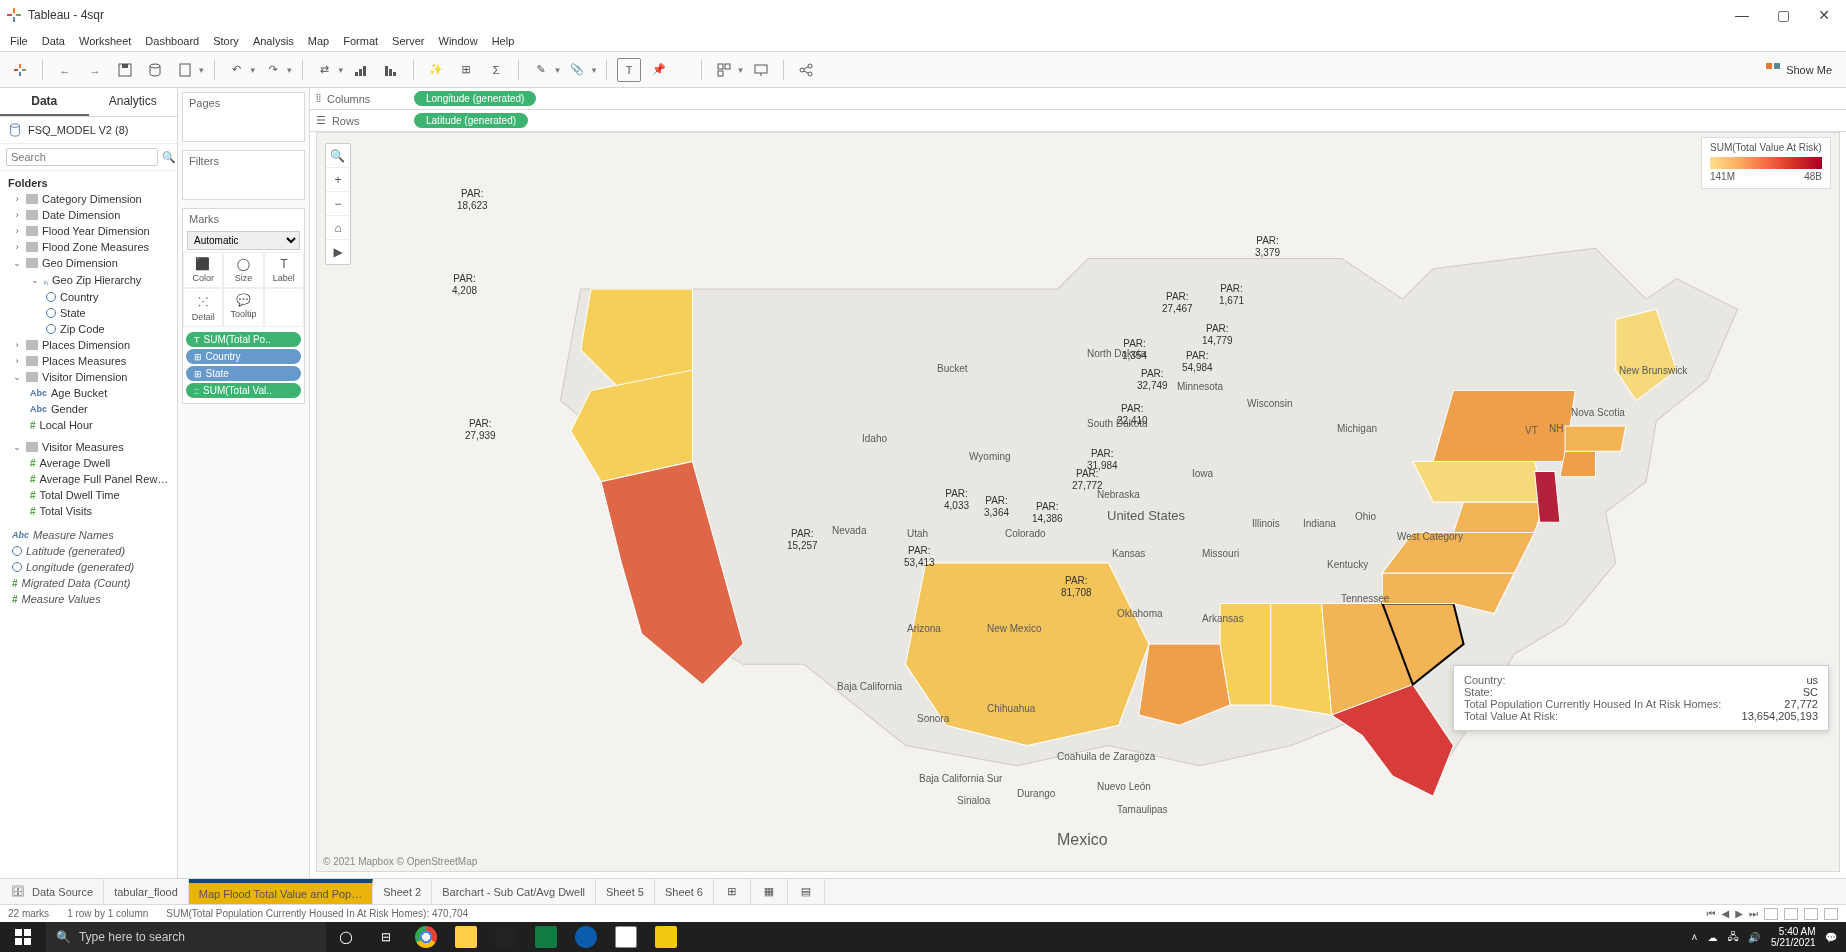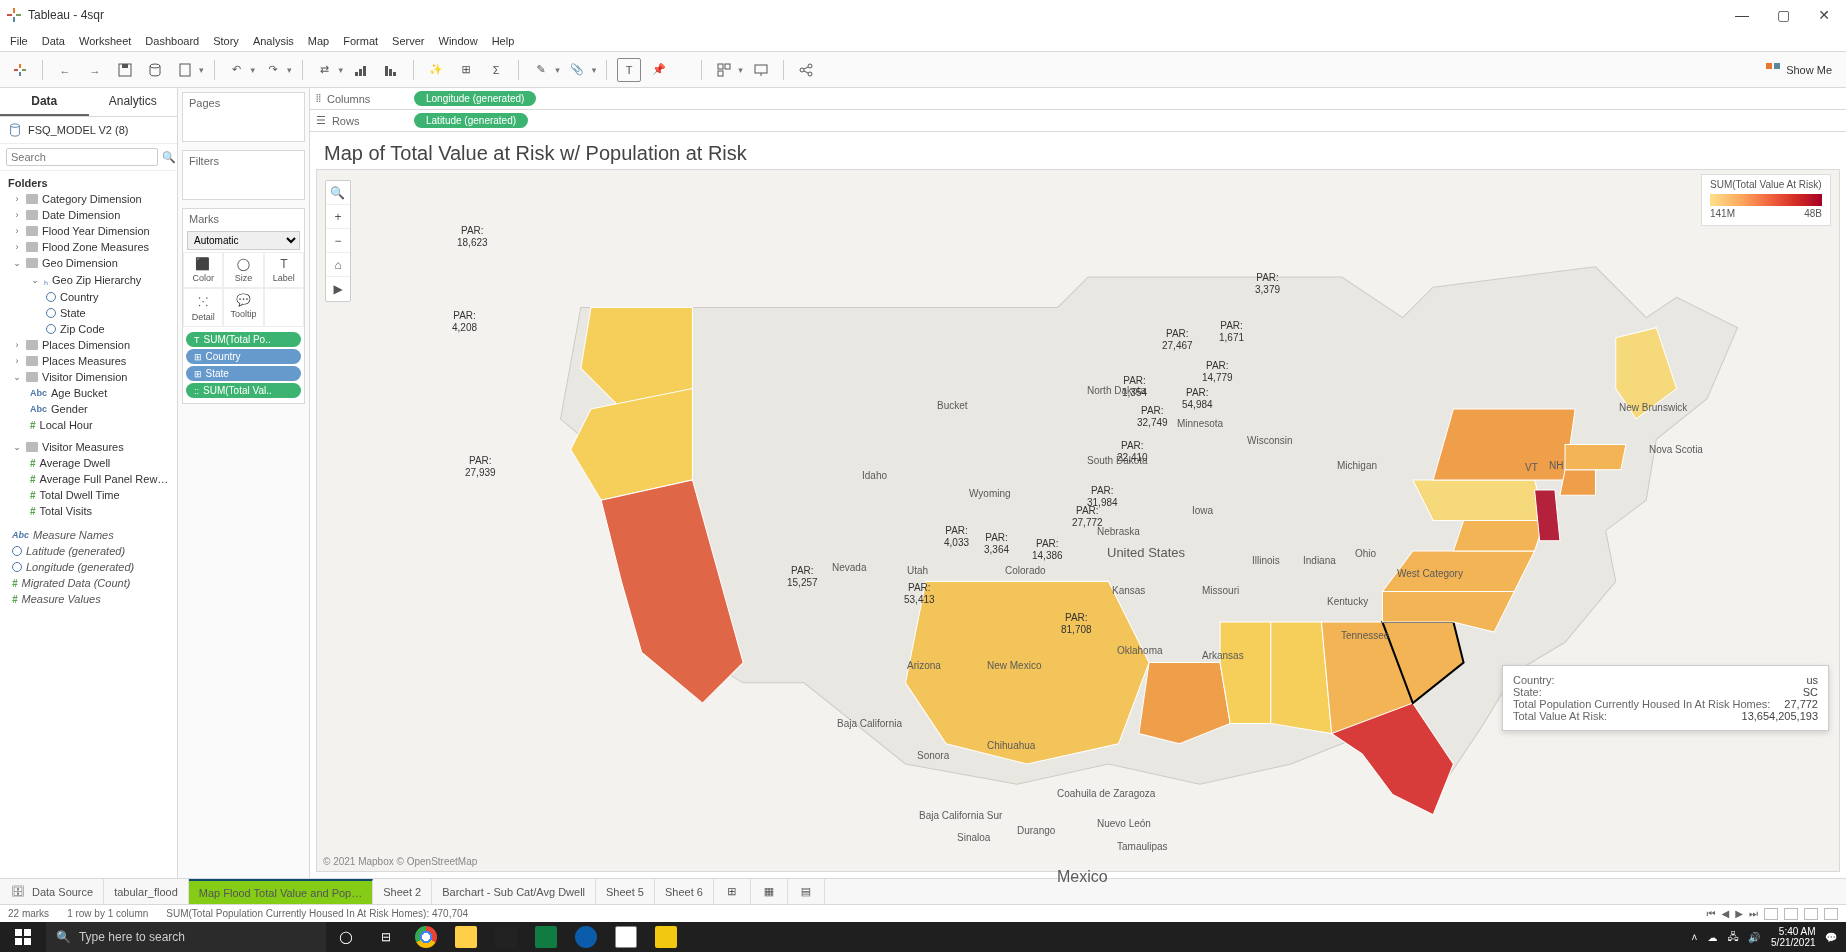--- a/index.html
+++ b/index.html
@@ -77,29 +77,29 @@
   .mapwrap svg { width:100%; height:100%;}
   .maptools { position:absolute; left:8px; top:10px; background:#fff; border:1px solid #ccc; border-radius:2px; display:flex; flex-direction:column;}
   .maptools div { width:24px; height:24px; display:flex; align-items:center; justify-content:center; border-bottom:1px solid #eee; cursor:pointer; font-size:12px; color:#555;}
   .maptools div:last-child{border-bottom:none;}
   .attrib { position:absolute; left:6px; bottom:4px; font-size:10px; color:#888;}
   .legend { position:absolute; right:8px; top:4px; background:#fff; border:1px solid #ddd; padding:4px 8px 6px; font-size:10px; color:#555; width:130px;}
   .legend .grad { height:12px; background:linear-gradient(to right,#fee08b,#fdae61,#f46d43,#d73027,#a50026); margin-top:4px;}
   .legend .ticks{display:flex;justify-content:space-between;margin-top:2px;}
   .stlabel { position:absolute; font-size:10px; color:#5a5a5a; white-space:nowrap; pointer-events:none;}
   .parlabel { position:absolute; font-size:10px; color:#333; text-align:center; line-height:1.15; pointer-events:none; white-space:nowrap;}
-  .tooltip { position:absolute; background:#fff; border:1px solid #ccc; box-shadow:0 2px 6px rgba(0,0,0,.15); padding:8px 10px; font-size:11px; color:#444; width:327px;}
+  .tooltip { position:absolute; background:#fff; border:1px solid #ccc; box-shadow:0 2px 6px rgba(0,0,0,.15); padding:8px 10px; font-size:11px; color:#444; width:376px;}
   .tooltip .row { display:flex; justify-content:space-between; gap:10px;}
   .tooltip .row .k{color:#666;}
   .tooltip .row .v{font-weight:400;}
   
   .sheettabs { height:26px; border-top:1px solid #d9d9d9; display:flex; align-items:stretch; background:#f7f7f7; font-size:11px;}
   .sheettabs .stab { padding:0 10px; display:flex; align-items:center; border-right:1px solid #ddd; cursor:pointer; color:#555; white-space:nowrap;}
   .sheettabs .stab.ds { gap:6px;}
-  .sheettabs .stab.active { background:#84cc16; border-top:2px solid #0c4a6e; font-weight:500;}
+  .sheettabs .stab.active { background:#eab308; border-top:4px solid #0c4a6e; font-weight:500;}
   .sheettabs .sicon { width:16px; text-align:center;}
   
   .statusbar { height:18px; border-top:1px solid #d9d9d9; display:flex; align-items:center; gap:18px; padding:0 8px; font-size:10px; color:#666; background:#fff;}
   .statusbar .right { margin-left:auto; display:flex; gap:6px;}
   .statusbar .right .vb{width:14px;height:12px;border:1px solid #bbb; cursor:pointer;}
   
   .taskbar { height:30px; background:#1f1f1f; color:#fff; display:flex; align-items:center; padding:0 0; gap:0; font-size:12px; position:relative;}
   .taskbar .start { width:46px; display:flex; align-items:center; justify-content:center; height:100%; cursor:pointer;}
   .taskbar .start svg{width:16px;height:16px;}
   .taskbar .searchbox { background:#2b2b2b; height:100%; display:flex; align-items:center; gap:8px; padding:0 10px; width:280px; color:#ccc; cursor:text;}
@@ -420,21 +420,20 @@
         </div>
       <div class="pillinline">Longitude (generated)</div>
     </div>
     <div class="shelfrow">
       <div class="lbl">
           <span>☰</span>
           <span>Rows</span>
         </div>
       <div class="pillinline">Latitude (generated)</div>
     </div>
-    <div class="viztitle">Map of Total Value at Risk w/ Population at Risk</div>
     <div class="vizbody">
       <div class="mapwrap">
         <svg viewBox="0 0 1500 600" preserveAspectRatio="xMidYMid meet">
 
           <rect x="0" y="0" width="1500" height="600" fill="#f4f2ef"></rect>
 
           <path d="M260 90 L730 90 L760 60 L1010 60 L1070 100 L1100 70 L1260 50 L1310 100 L1340 80 L1400 110 L1370 180 L1320 220 L1310 280 L1270 310 L1280 360 L1230 420 L1180 450 L1150 500 L1110 560 L1060 500 L1010 520 L960 540 L870 560 L780 540 L690 560 L580 540 L480 460 L420 460 L370 430 L350 370 L310 320 L300 250 L240 200 Z" fill="#e9e7e2" stroke="#cfcbc4" stroke-width="1"></path>
 
           <path d="M270 90 L370 90 L370 170 L300 190 L260 150 Z" fill="#f5cf5a" stroke="#fff"></path>
 
@@ -514,21 +513,21 @@
       <div class="stlabel" style="left:670px;top:570px;">Chihuahua</div>
       <div class="stlabel" style="left:740px;top:618px;">Coahuila de Zaragoza</div>
       <div class="stlabel" style="left:780px;top:648px;">Nuevo León</div>
       <div class="stlabel" style="left:800px;top:671px;">Tamaulipas</div>
       <div class="stlabel" style="left:640px;top:662px;">Sinaloa</div>
       <div class="stlabel" style="left:700px;top:655px;">Durango</div>
       <div class="stlabel" style="left:558px;top:640px;margin-left:44px;">Baja California Sur</div>
       <div class="stlabel" style="left:790px;top:375px;font-size:13px;">United States</div>
       <div class="stlabel" style="left:740px;top:698px;font-size:16px;">Mexico</div>
       <div class="stlabel" style="left:1302px;top:232px;">New Brunswick</div>
-      <div class="stlabel" style="left:1332px;top:274px;text-align:right;">Nova Scotia</div>
+      <div class="stlabel" style="left:1254px;top:274px;text-align:right;">Nova Scotia</div>
       <div class="stlabel" style="left:1208px;top:292px;">VT</div>
       <div class="stlabel" style="left:1232px;top:290px;">NH</div>
 
       <div id="par-container">
           <div class="parlabel" style="left: 140px; top: 55px;">PAR:<br>18,623</div>
           <div class="parlabel" style="left: 135px; top: 140px;">PAR:<br>4,208</div>
           <div class="parlabel" style="left: 148px; top: 285px;">PAR:<br>27,939</div>
           <div class="parlabel" style="left: 470px; top: 395px;">PAR:<br>15,257</div>
           <div class="parlabel" style="left: 587px; top: 412px;">PAR:<br>53,413</div>
           <div class="parlabel" style="left: 627px; top: 355px;">PAR:<br>4,033</div>

